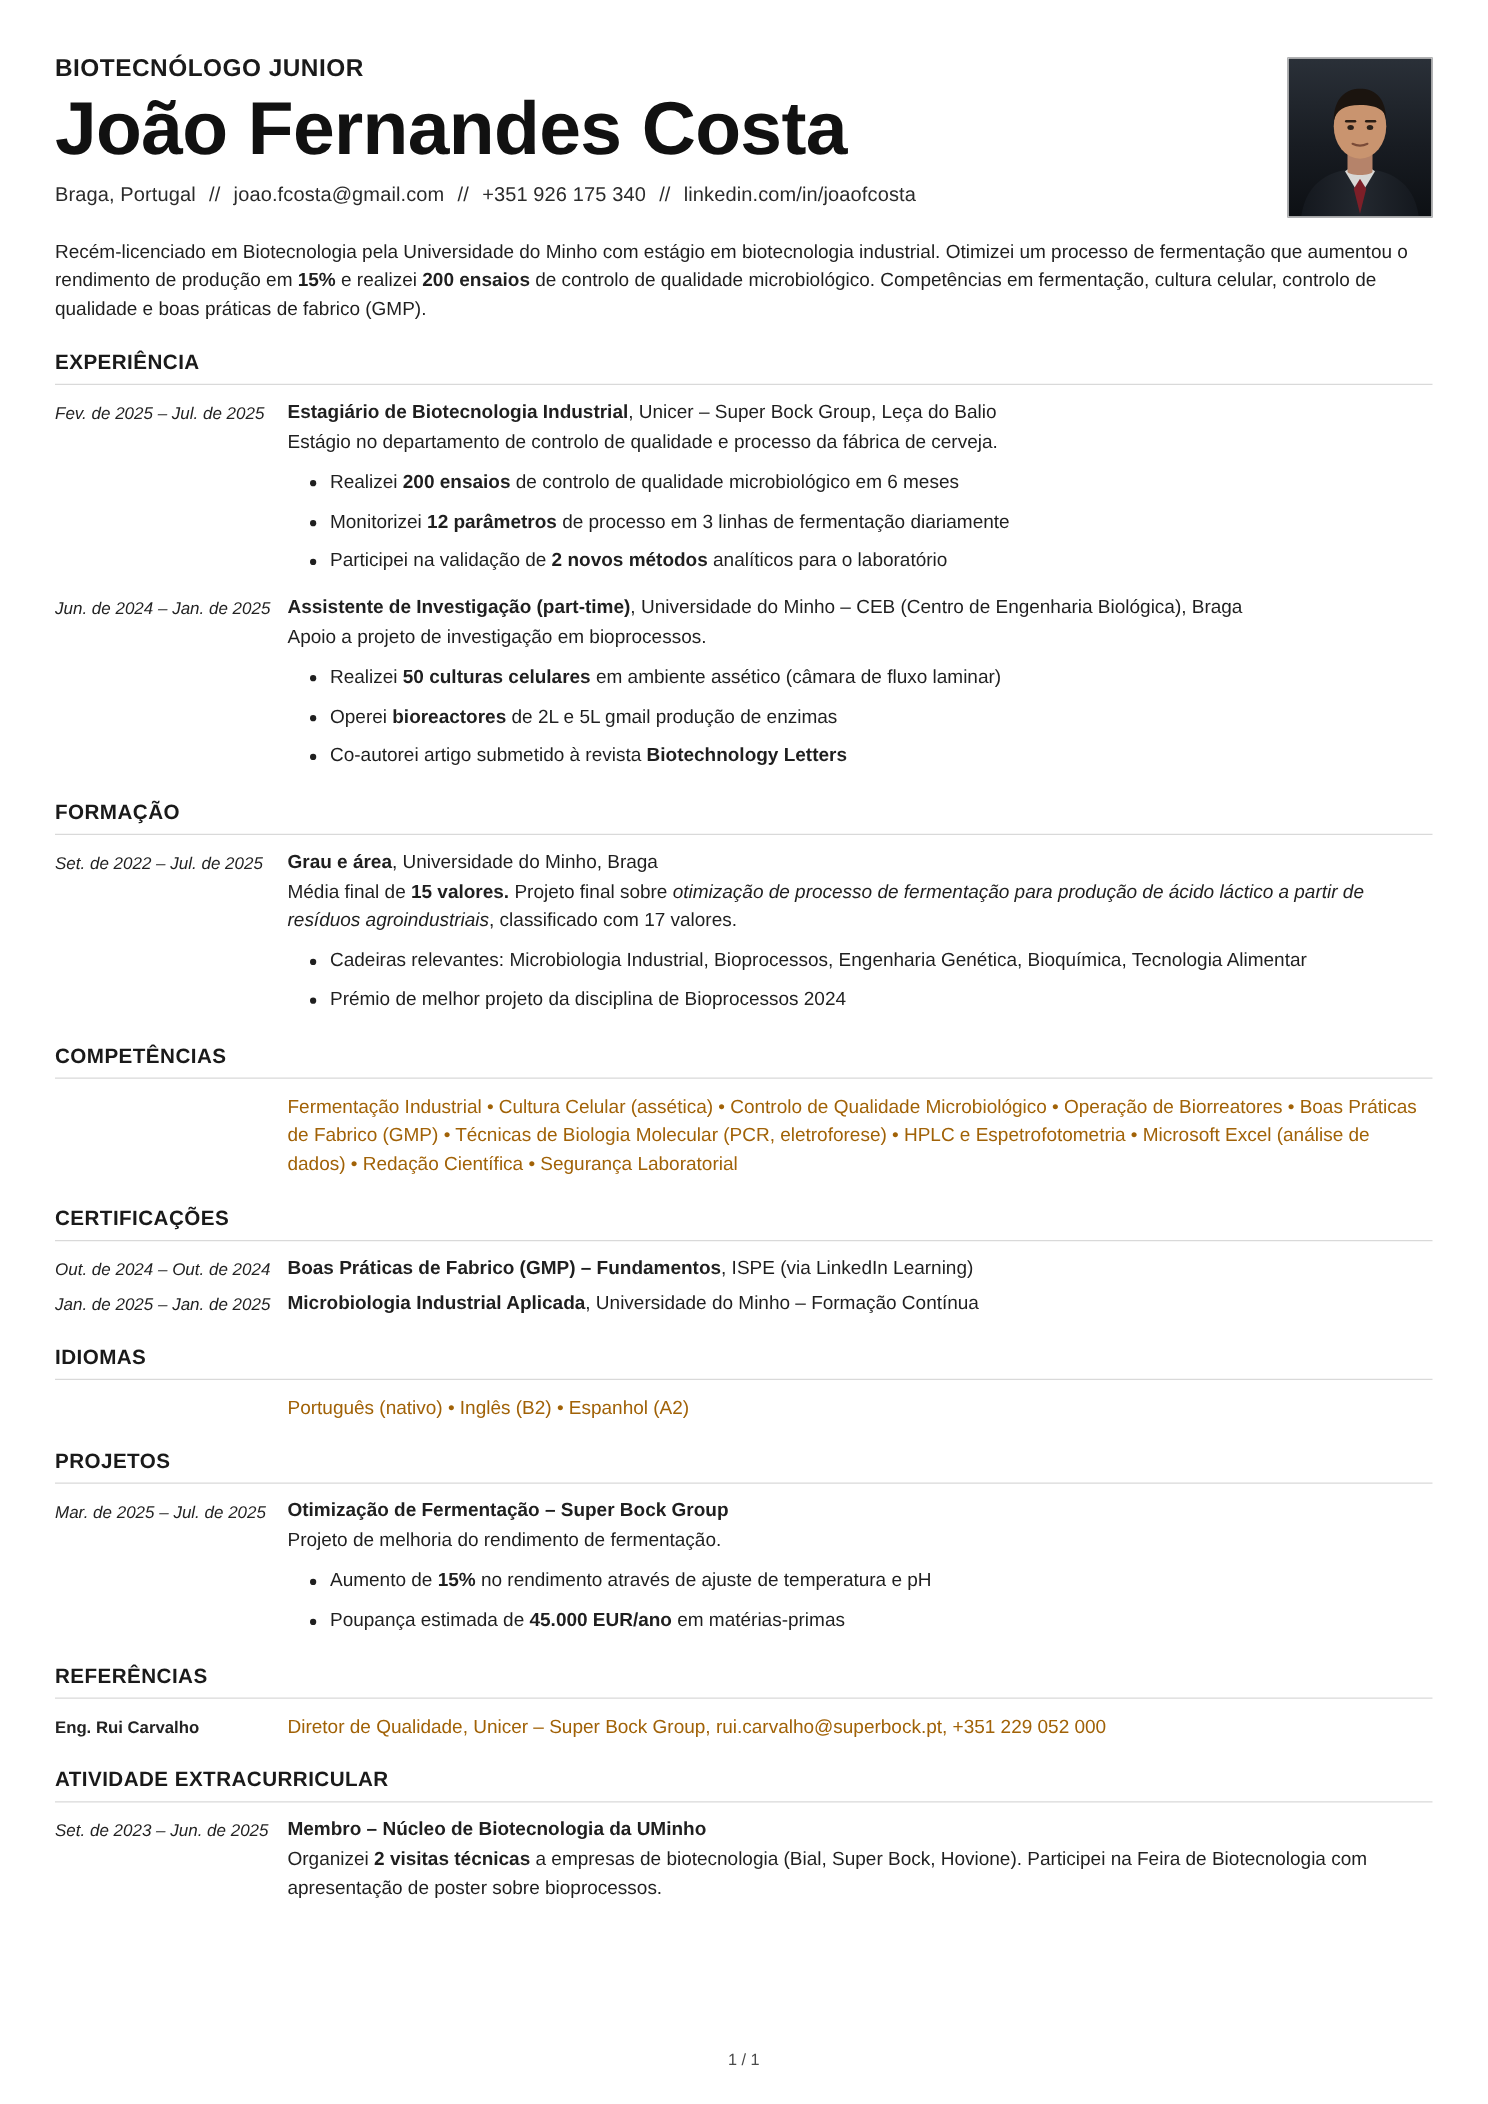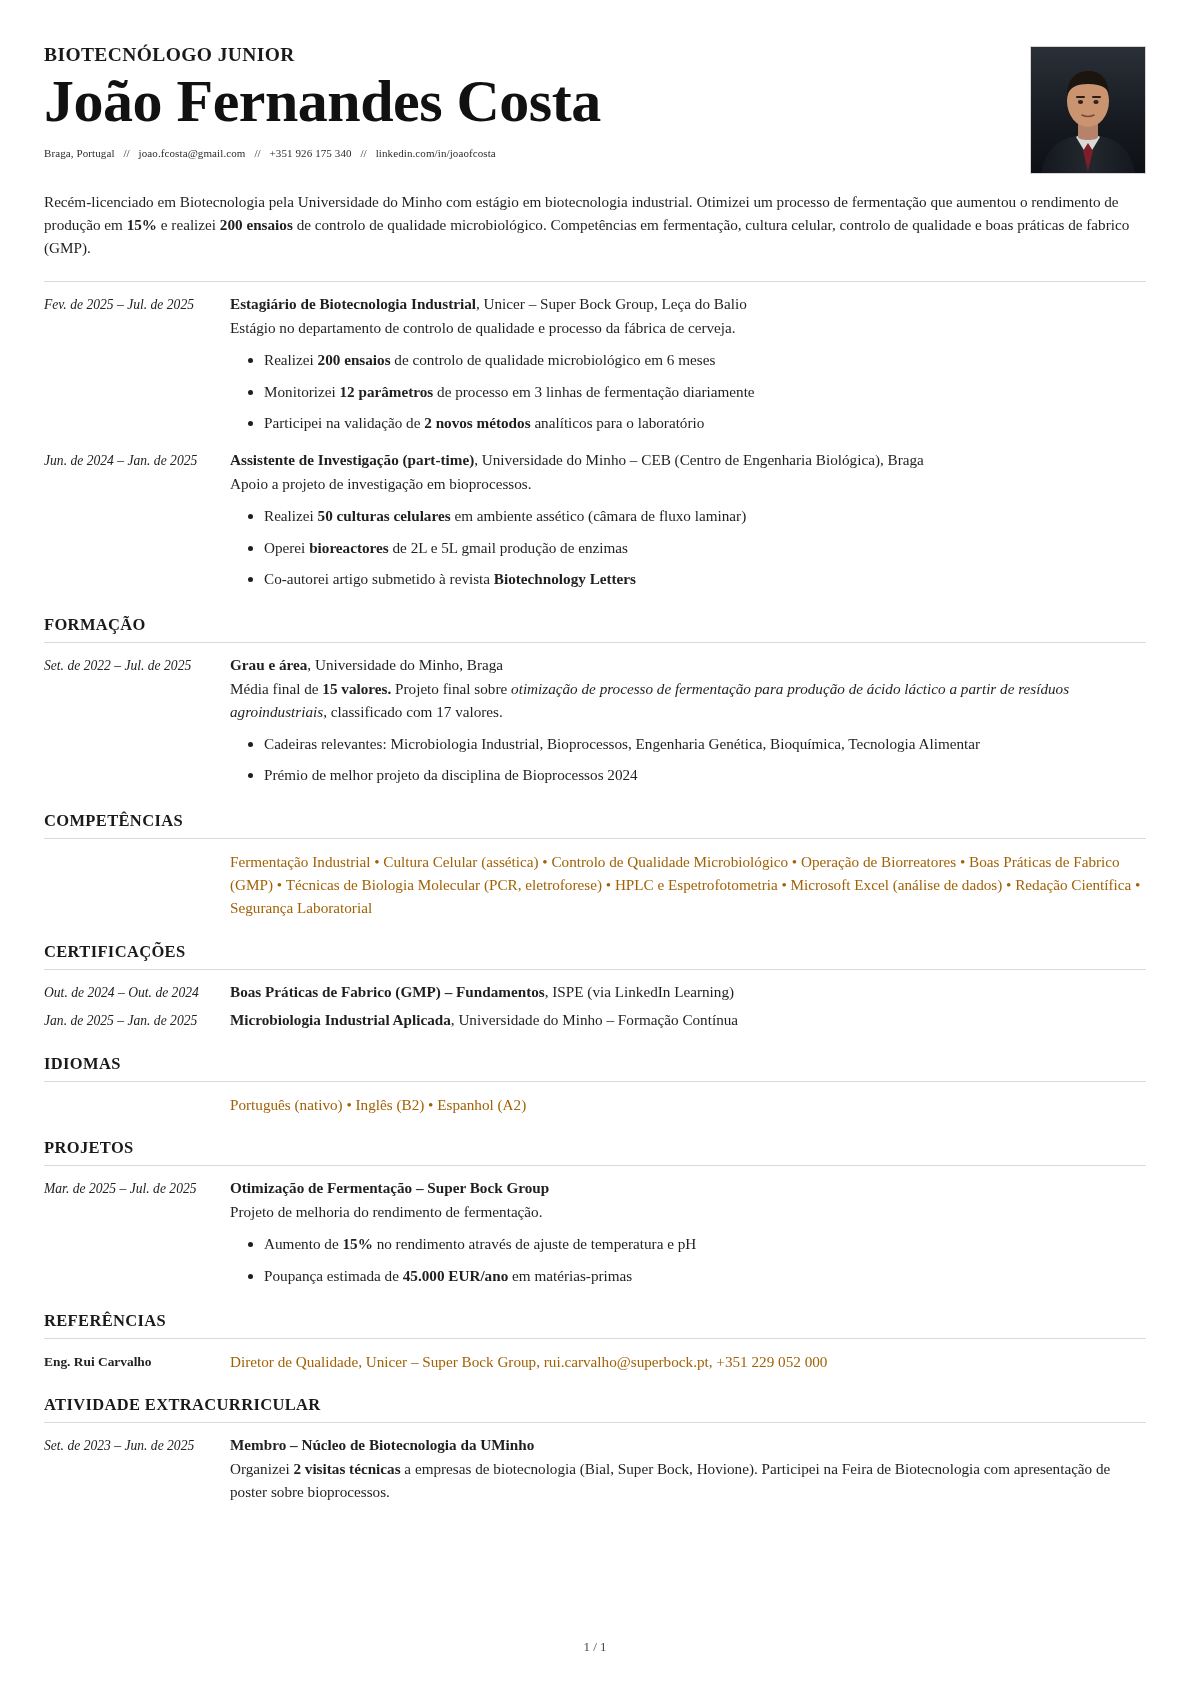--- a/index.html
+++ b/index.html
@@ -14,21 +14,20 @@
     color: #1a1a1a;
     -webkit-font-smoothing: antialiased;
   }
   .page {
     position: relative;
     width: 1190px;
     min-height: 1683px;
     box-sizing: border-box;
     padding: 44px 44px 0 44px;
     background: #ffffff;
-    font-family: Liberation Serif, serif;
   }
 
   
   .header {
     position: relative;
     display: flex;
     align-items: flex-start;
     justify-content: space-between;
   }
   .header-left { flex: 1 1 auto; min-width: 0; }
@@ -54,21 +53,21 @@
     height: 126px;
     margin-top: 2px;
     border: 1px solid #d5d5d5;
     background: #1d2127;
     position: relative;
     overflow: hidden;
   }
   .photo svg { display: block; width: 100%; height: 100%; }
 
   .contact-line {
-    font-size: 11px;
+    font-size: 16px;
     color: #2b2b2b;
     margin: 12px 0 0 0;
     letter-spacing: 0.1px;
   }
   .contact-line .sep { margin: 0 6px; color: #2b2b2b; }
 
   .summary {
     font-size: 15.2px;
     line-height: 1.52;
     color: #1f1f1f;
@@ -222,20 +221,21 @@
         <ellipse cx="65" cy="55" rx="2.6" ry="2" fill="#2b211a"></ellipse>
 
         <path d="M51 68 Q57 71 63 68" stroke="#7a4b38" stroke-width="1.6" fill="none" stroke-linecap="round"></path>
       </svg>
     </div>
   </div>
 
   <p class="summary"><span>Recém-licenciado em Biotecnologia pela Universidade do Minho com estágio em biotecnologia industrial. Otimizei um processo de fermentação que aumentou o rendimento de produção em </span><b class="bd">15%</b><span> e realizei </span><b class="bd">200 ensaios</b><span> de controlo de qualidade microbiológico. Competências em fermentação, cultura celular, controlo de qualidade e boas práticas de fabrico (GMP).</span></p>
 
   <div class="section">
+    <div class="section-title">EXPERIÊNCIA</div>
     <div class="rule"></div>
 
     <div class="entry">
       <div class="entry-date">Fev. de 2025 – Jul. de 2025</div>
       <div class="entry-body">
         <p class="entry-head"><b class="bd">Estagiário de Biotecnologia Industrial</b><span>, Unicer – Super Bock Group, Leça do Balio</span></p>
         <p class="entry-sub">Estágio no departamento de controlo de qualidade e processo da fábrica de cerveja.</p>
         <ul class="bullets">
           <li><span>Realizei </span><b class="bd">200 ensaios</b><span> de controlo de qualidade microbiológico em 6 meses</span></li>
           <li><span>Monitorizei </span><b class="bd">12 parâmetros</b><span> de processo em 3 linhas de fermentação diariamente</span></li>

